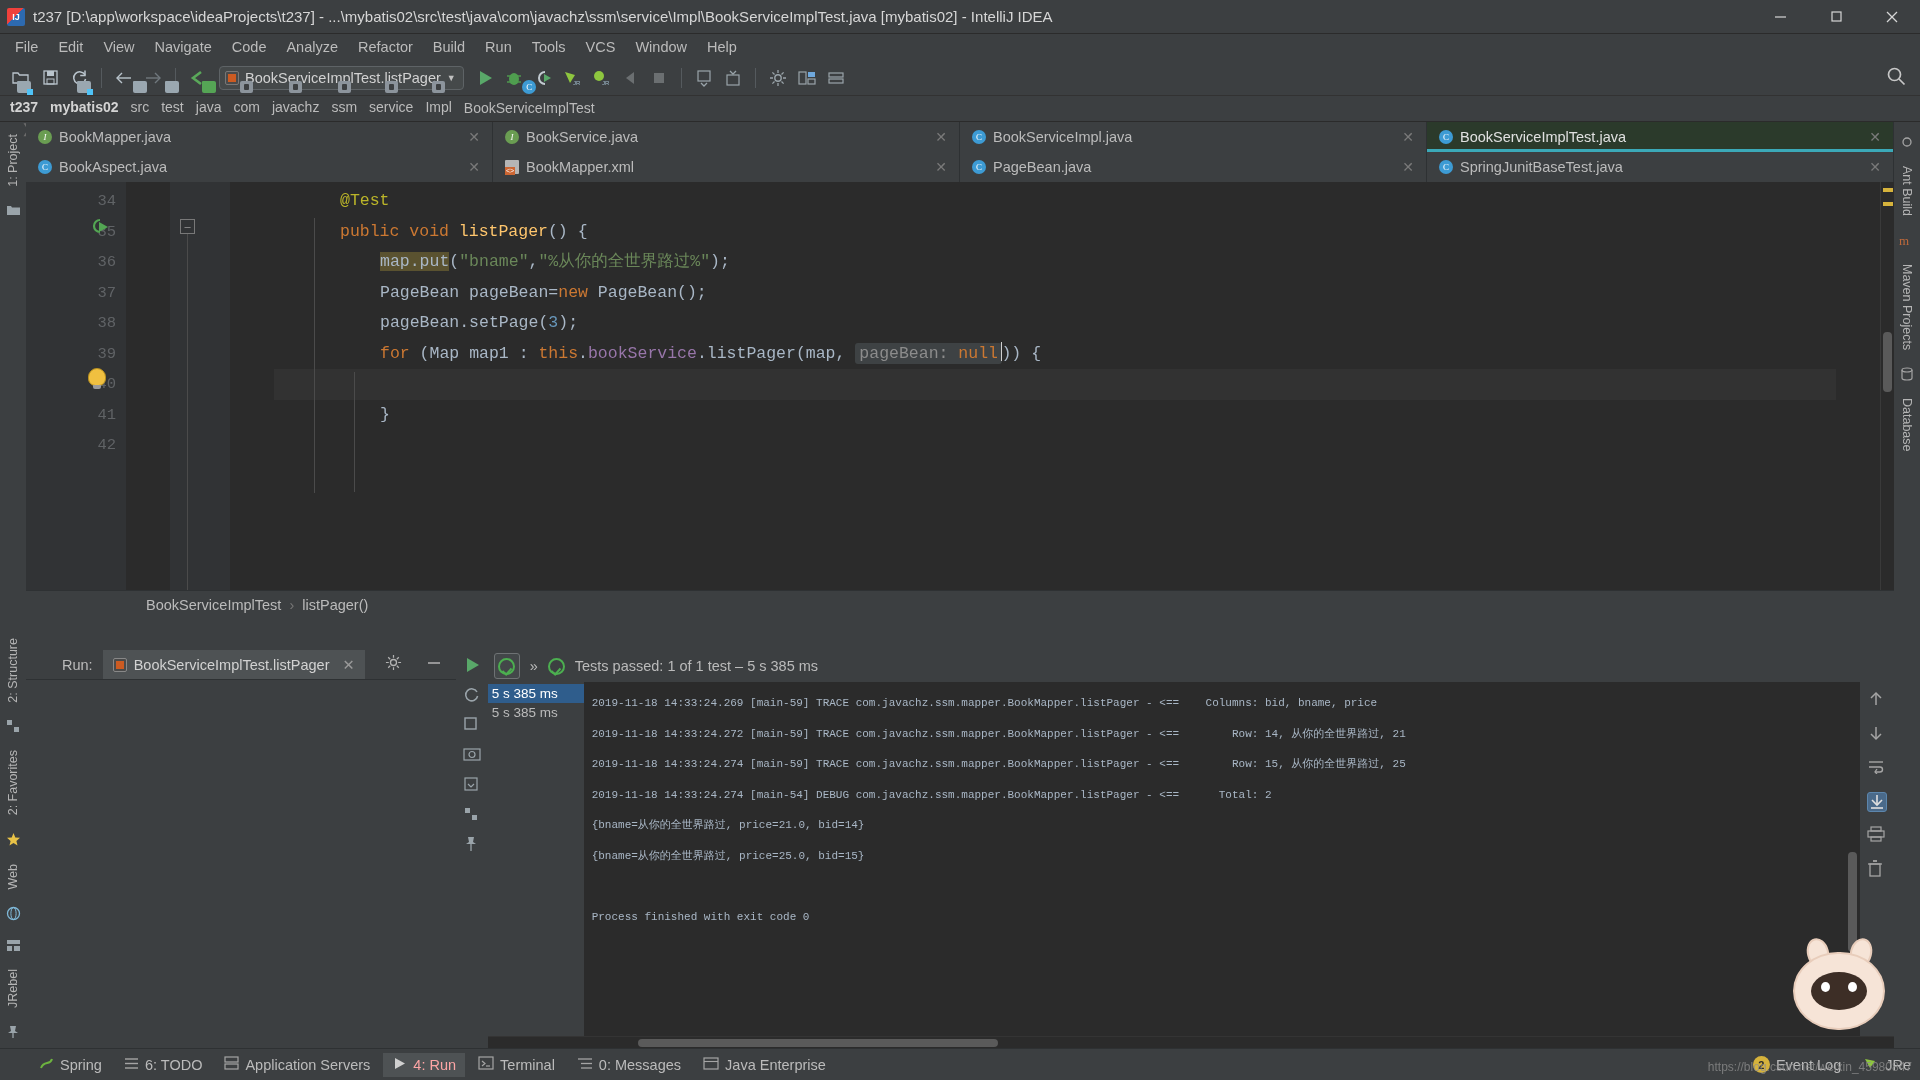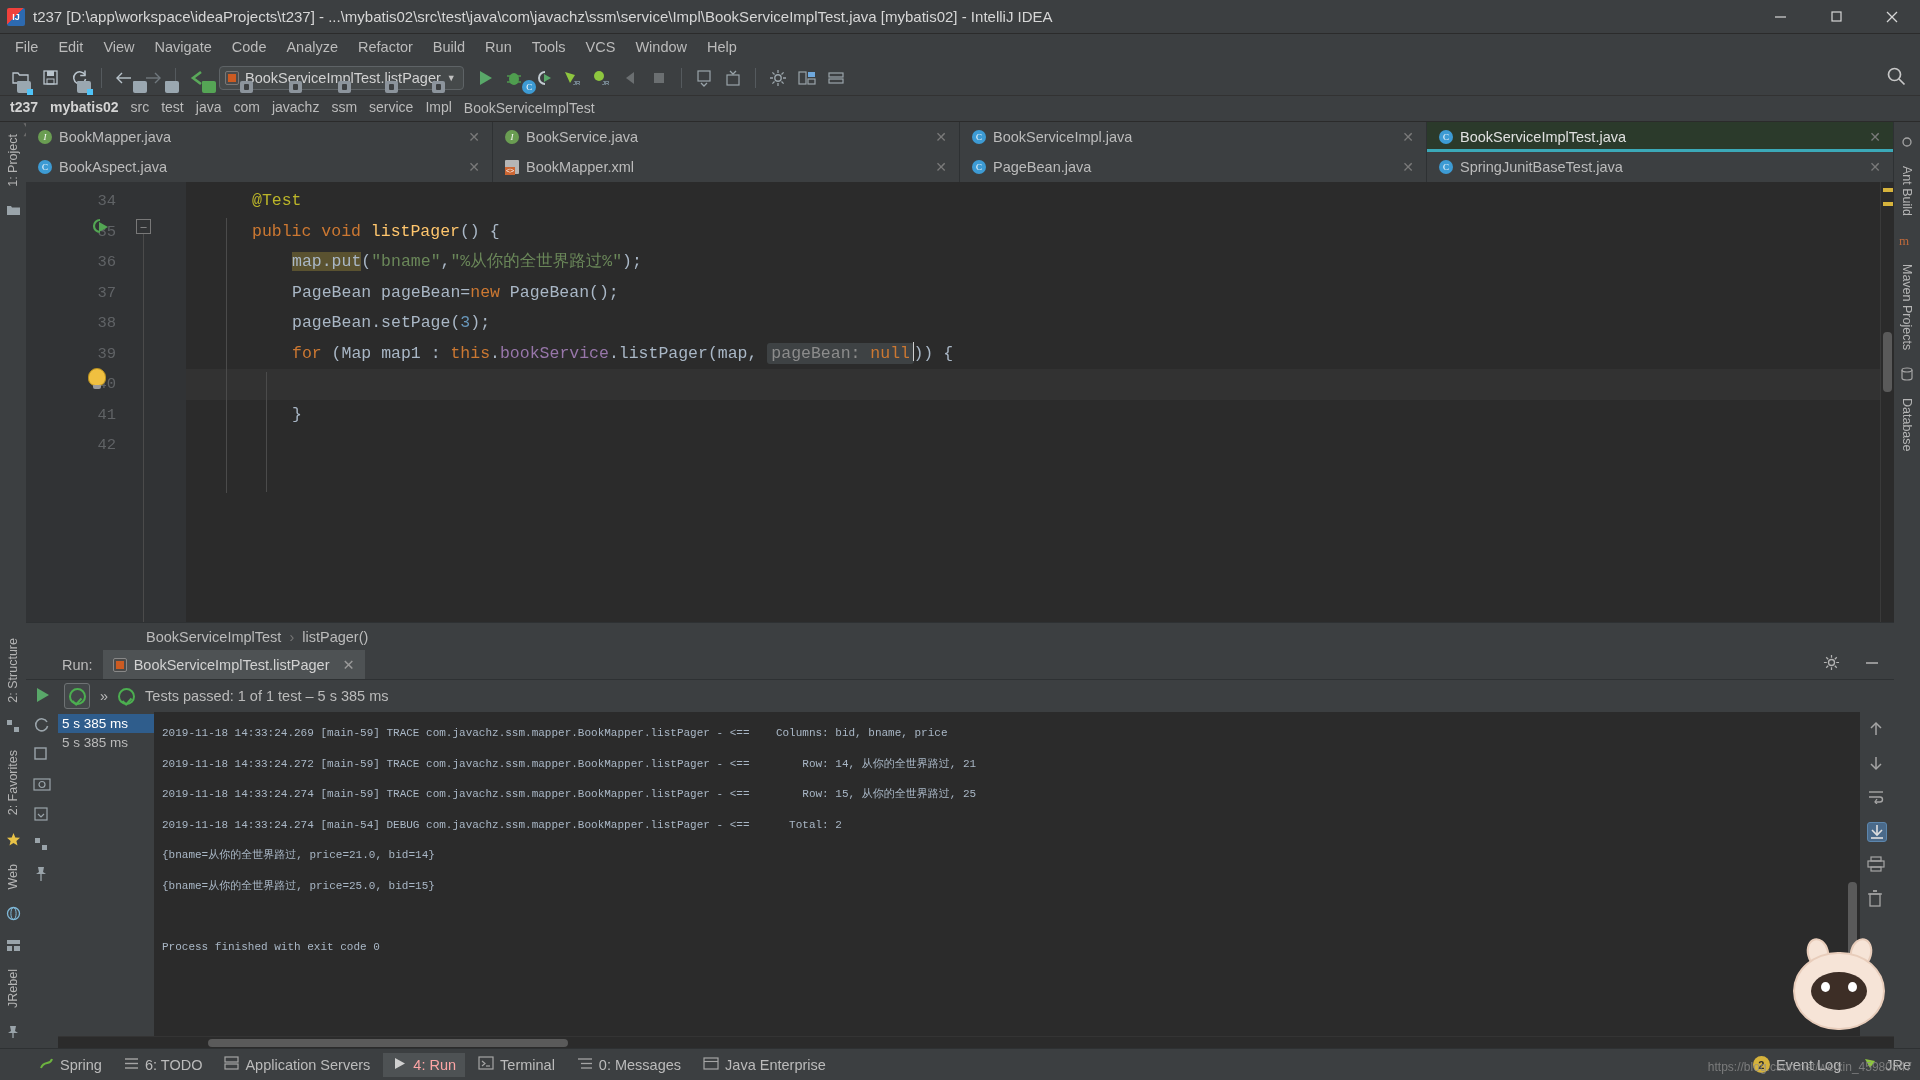--- a/index.html
+++ b/index.html
@@ -155,21 +155,21 @@
   .tab .x { color: #7a7a7a; font-size: 14px; margin-left: auto; padding-left: 10px; }
   .tab.active { background: #2b3a2b; color: #e0e0e0; }
   .tab.active::after {
     content: ""; position: absolute; left: 0; right: 0; bottom: 0; height: 3px;
     background: #3ba9b8;
   }
 
   
   .editor {
     flex: 1 1 auto; background: #2b2b2b; display: flex; position: relative;
-    overflow: hidden; min-height: 0;
+    overflow: hidden; min-height: 0; gap: 44px;
   }
   .gutter {
     width: 100px; background: #313335; flex: 0 0 auto; position: relative;
     padding-top: 4px;
   }
   .gutter .lnum {
     height: 30.5px; line-height: 30.5px; text-align: right; padding-right: 10px;
     color: #606366; font-size: 15.5px; font-family: "Liberation Mono", monospace;
   }
   .gutter-icons { width: 60px; background: #313335; flex: 0 0 auto; position: relative; }
@@ -228,21 +228,21 @@
 
   
   .editor-crumbs {
     height: 28px; background: #3c3f41; display: flex; align-items: center;
     padding-left: 120px; gap: 8px; color: #bbbbbb; font-size: 14.5px;
     border-top: 1px solid #2e3133;
   }
   .editor-crumbs .sep { color: #777; }
 
   
-  .runwin { background: #3c3f41; display: flex; flex-direction: column; flex: 0 0 auto; }
+  .runwin { background: #3c3f41; display: flex; flex: 0 0 auto; margin-top: 32px; }
   .run-header {
     height: 30px; display: flex; align-items: center; gap: 10px; padding-left: 36px;
     border-bottom: 1px solid #2e3133;
   }
   .run-header .lbl { color: #bbbbbb; font-size: 14.5px; }
   .run-tab {
     display: flex; align-items: center; gap: 7px; padding: 0 10px; height: 100%;
     background: #4e5254; color: #d2d2d2; font-size: 14.5px;
   }
   .run-tab .cfg-ico {

